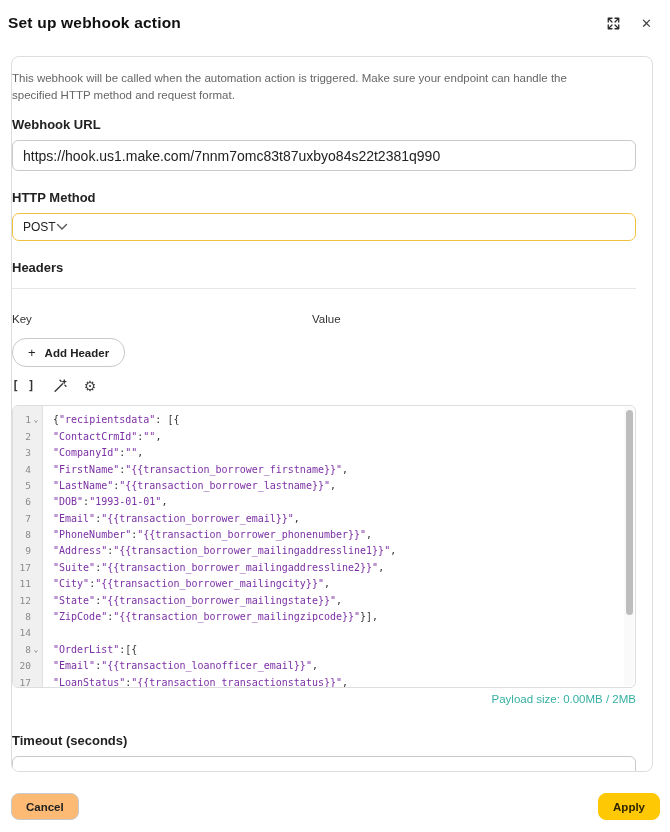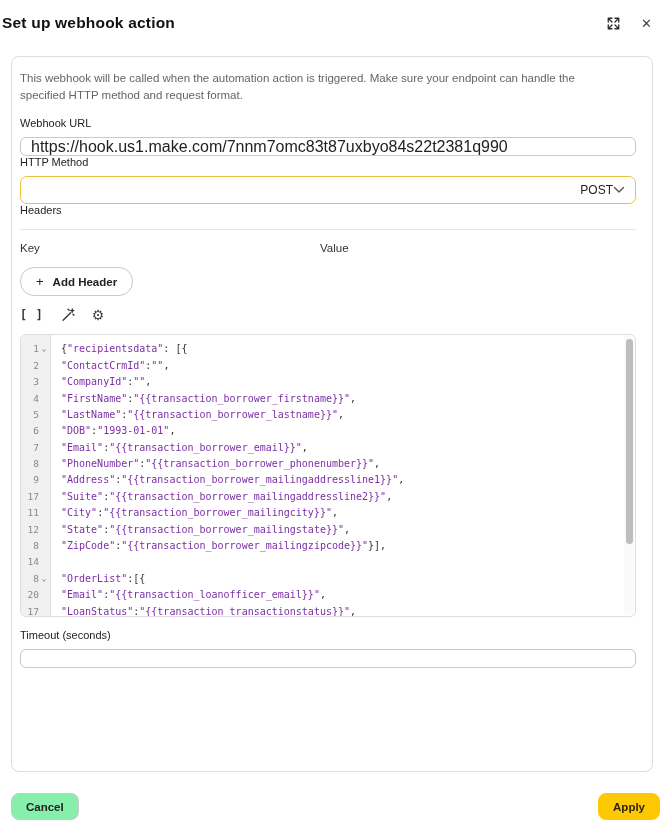--- a/index.html
+++ b/index.html
@@ -6,41 +6,41 @@
     --accent-yellow:#ffc805;
     --select-border:#eec23e;
     --teal:#35b0a2;
     --code-str:#7b2fa5;
   }
   *{box-sizing:border-box;margin:0;padding:0;}
   html,body{width:670px;height:832px;background:#fff;overflow:hidden;}
   body{font-family:"Liberation Sans",sans-serif;color:#1e1e1e;position:relative;}
 
   
-  .hdr{display:flex;align-items:center;justify-content:space-between;padding:14px 18px 0 2px;}
+  .hdr{display:flex;align-items:center;justify-content:space-between;padding:14px 18px 0 8px;}
   .hdr-title{font-size:15.5px;font-weight:bold;letter-spacing:.2px;color:#111;}
   .hdr-icons{display:flex;align-items:center;gap:20px;}
   .icon-btn{display:inline-flex;align-items:center;justify-content:center;cursor:pointer;background:none;border:none;color:#333;}
   .close-glyph{font-size:13px;color:#444;line-height:1;}
 
   
   .panel{margin:24px 17px 0 11px;border:1px solid #ddd;border-radius:8px;
-         padding:13px 16px 0 8px;height:716px;overflow:hidden;background:#fff;}
+         padding:13px 16px 0 0;height:716px;overflow:hidden;background:#fff;}
   .desc{font-size:11.5px;line-height:1.45;color:#666;max-width:600px;}
-  .fld-label{font-size:11px;font-weight:normal;color:#222;}
-  .mt14{margin-top:14px;} .mt20{} .mt8{margin-top:8px;}
-  .txt-input{width:100%;height:19px;border:1px solid #c9c9c9;border-radius:6px;
-             padding:0 10px;font-size:16px;color:#222;font-family:"Liberation Sans",sans-serif;background:#fff;}
-
-  .select{display:flex;align-items:center;justify-content:flex-end;height:28px;
+  .fld-label{font-size:13px;font-weight:bold;color:#222;}
+  .mt14{margin-top:14px;} .mt20{margin-top:19px;} .mt8{margin-top:8px;}
+  .txt-input{width:100%;height:31px;border:1px solid #c9c9c9;border-radius:6px;
+             padding:0 10px;font-size:14px;color:#222;font-family:"Liberation Sans",sans-serif;background:#fff;}
+
+  .select{display:flex;align-items:center;justify-content:flex-start;height:28px;
           border:1.5px solid var(--select-border);border-radius:7px;padding:0 10px;cursor:pointer;background:#fff;}
   .select-value{font-size:12px;color:#222;}
 
   .divider{border:none;border-top:1px solid #e7e7e7;margin-top:13px;}
-  .kv-row{display:flex;margin-top:12px;font-size:11.5px;color:#333;}
+  .kv-row{display:flex;margin-top:24px;font-size:11.5px;color:#333;}
   .kv-key{width:300px;}
   .add-btn{display:inline-flex;align-items:center;gap:9px;margin-top:13px;
            border:1px solid #c9c9c9;border-radius:14px;background:#fff;
            padding:6px 15px;font-size:11.5px;font-weight:bold;color:#222;cursor:pointer;
            font-family:"Liberation Sans",sans-serif;}
   .add-plus{font-size:13px;font-weight:normal;color:#222;}
 
   .toolbar{display:flex;align-items:center;gap:16px;margin-top:10px;height:18px;}
   .tb-icon{cursor:pointer;color:#333;display:inline-flex;align-items:center;}
   .brackets{font-family:"DejaVu Sans Mono",monospace;font-size:11.5px;font-weight:bold;letter-spacing:1px;}
@@ -58,21 +58,21 @@
   .tok-str{color:var(--code-str);}
   .vscroll{position:absolute;top:1px;right:1px;width:10px;height:calc(100% - 2px);background:#fafafa;border-radius:0 5px 5px 0;}
   .vthumb{position:absolute;top:3px;right:1.5px;width:7px;height:205px;background:#bdbdbd;border-radius:4px;}
 
   .payload{margin-top:5px;text-align:right;font-size:11.5px;color:var(--teal);}
 
   
   .footer{position:absolute;left:11px;right:10px;bottom:12px;display:flex;justify-content:space-between;align-items:center;}
   .btn{height:27px;border-radius:8px;font-size:11.5px;font-weight:bold;cursor:pointer;
        padding:0 14px;font-family:"Liberation Sans",sans-serif;}
-  .btn-cancel{background:#86efac;border:1px solid #c9c9c9;color:#222;}
+  .btn-cancel{background:#fdba74;border:1px solid #c9c9c9;color:#222;}
   .btn-apply{background:var(--accent-yellow);border:1px solid var(--accent-yellow);color:#2e2400;text-align:right;}
 
   svg{display:block;}
 </style>
 </head>
 <body>
 
 <div class="hdr">
   <div class="hdr-title">Set up webhook action</div>
   <div class="hdr-icons">
@@ -219,22 +219,23 @@
         <div class="cline">&nbsp;</div>
         <div class="cline"><span class="tok-str">"OrderList"</span>:[{</div>
         <div class="cline"><span class="tok-str">"Email"</span>:<span class="tok-str">"{{transaction_loanofficer_email}}"</span>,</div>
         <div class="cline"><span class="tok-str">"LoanStatus"</span>:<span class="tok-str">"{{transaction_transactionstatus}}"</span>,</div>
       </div>
     <div class="vscroll">
       <div class="vthumb"></div>
     </div>
   </div>
 
-
-  <div class="fld-label" style="margin-top:12px;">Timeout (seconds)</div>
+  <div class="payload">Payload size: 0.00MB / 2MB</div>
+
+  <div class="fld-label" style="margin-top:28px;">Timeout (seconds)</div>
   <input class="txt-input mt8" type="text" value="" style="">
 
 </div>
 
 <div class="footer">
   <button class="btn btn-cancel">Cancel</button>
   <button class="btn btn-apply">Apply</button>
 </div>
 
 </body></html>

